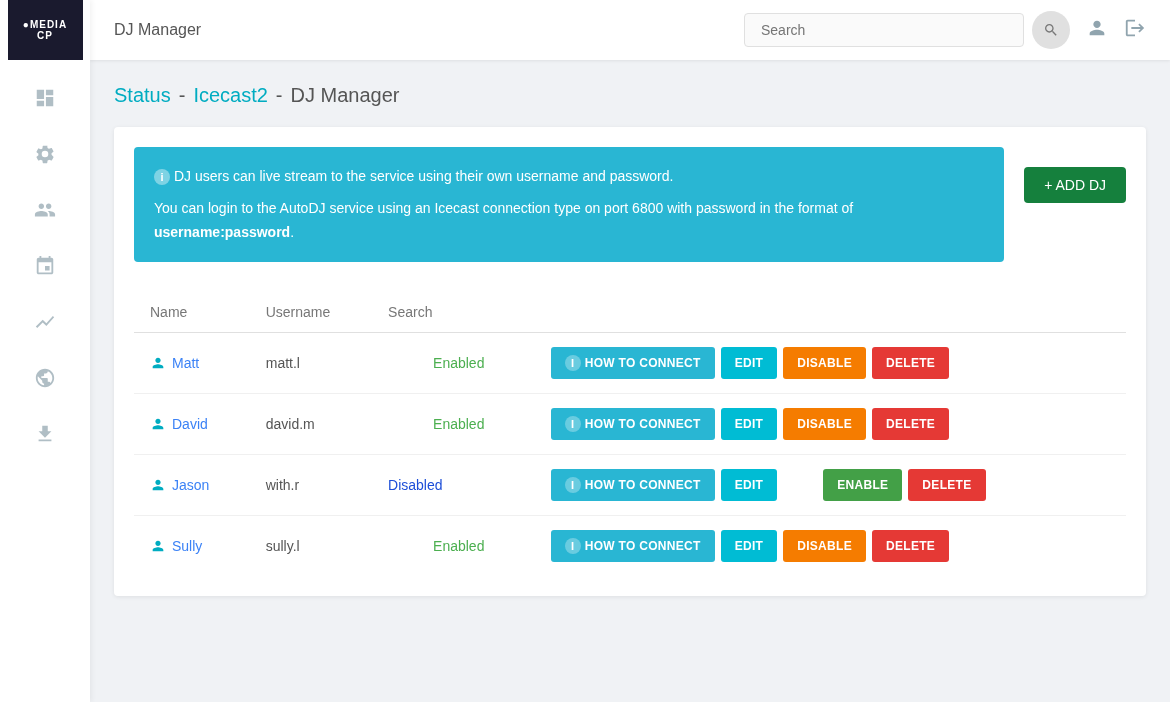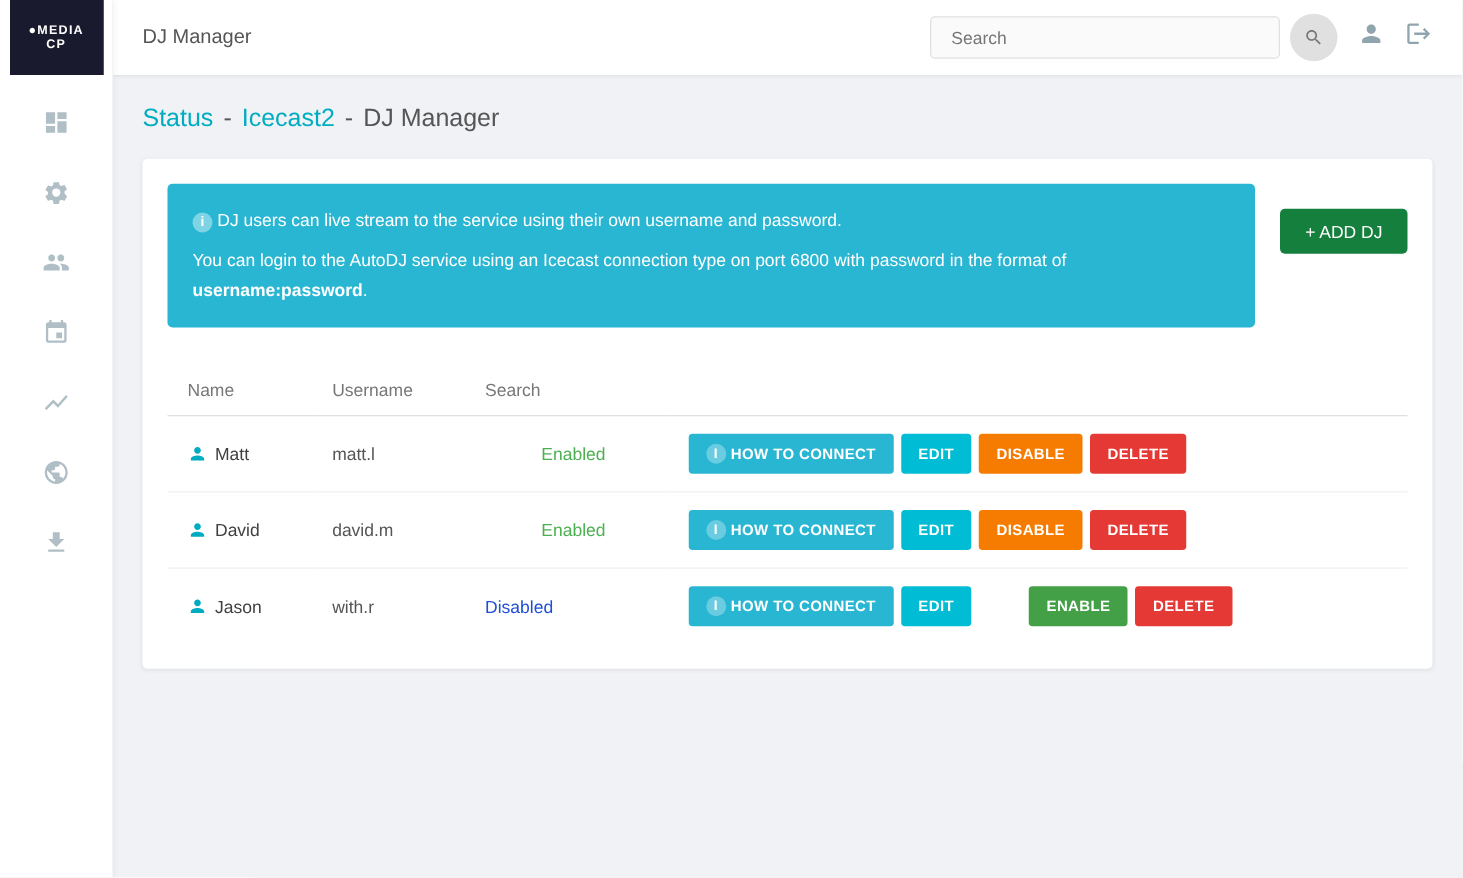--- a/index.html
+++ b/index.html
@@ -188,21 +188,21 @@
     }
     .dj-table td {
       padding: 14px 16px;
       font-size: 14px;
       color: #555;
       border-bottom: 1px solid #f0f0f0;
     }
     .dj-table tr:last-child td { border-bottom: none; }
 
     .dj-name {
-      color: #404040;
+      color: #3b82f6;
       display: flex;
       align-items: center;
       gap: 6px;
     }
     .dj-name svg { fill: #00acc1; width: 16px; height: 16px; }
 
     .status-enabled { color: #4caf50; margin-left: 45px; }
     .status-disabled { color: #1d4ed8; }
 
     
@@ -424,17 +424,40 @@
         <button class="btn btn-connect">
           <span class="info-circle" style="background:rgba(255,255,255,0.3);">i</span>
           HOW TO CONNECT
         </button>
         <button class="btn btn-edit">EDIT</button>
         <button class="btn btn-enable">ENABLE</button>
         <button class="btn btn-delete">DELETE</button>
       </div>
     </td>
   </tr>
+            <tr>
+    <td>
+      <span class="dj-name">
+        <svg viewBox="0 0 24 24">
+                    <path d="M12 12c2.21 0 4-1.79 4-4s-1.79-4-4-4-4 1.79-4 4 1.79 4 4 4zm0 2c-2.67 0-8 1.34-8 4v2h16v-2c0-2.66-5.33-4-8-4z"></path>
+                  </svg>
+        Sully
+      </span>
+    </td>
+    <td>sully.l</td>
+    <td><span class="status-enabled">Enabled</span></td>
+    <td>
+      <div class="btn-actions">
+        <button class="btn btn-connect">
+          <span class="info-circle" style="background:rgba(255,255,255,0.3);">i</span>
+          HOW TO CONNECT
+        </button>
+        <button class="btn btn-edit">EDIT</button>
+        <button class="btn btn-disable">DISABLE</button>
+        <button class="btn btn-delete">DELETE</button>
+      </div>
+    </td>
+  </tr>
           </tbody>
       </table>
     </div>
   </div>
 </div>
 
 </body></html>

